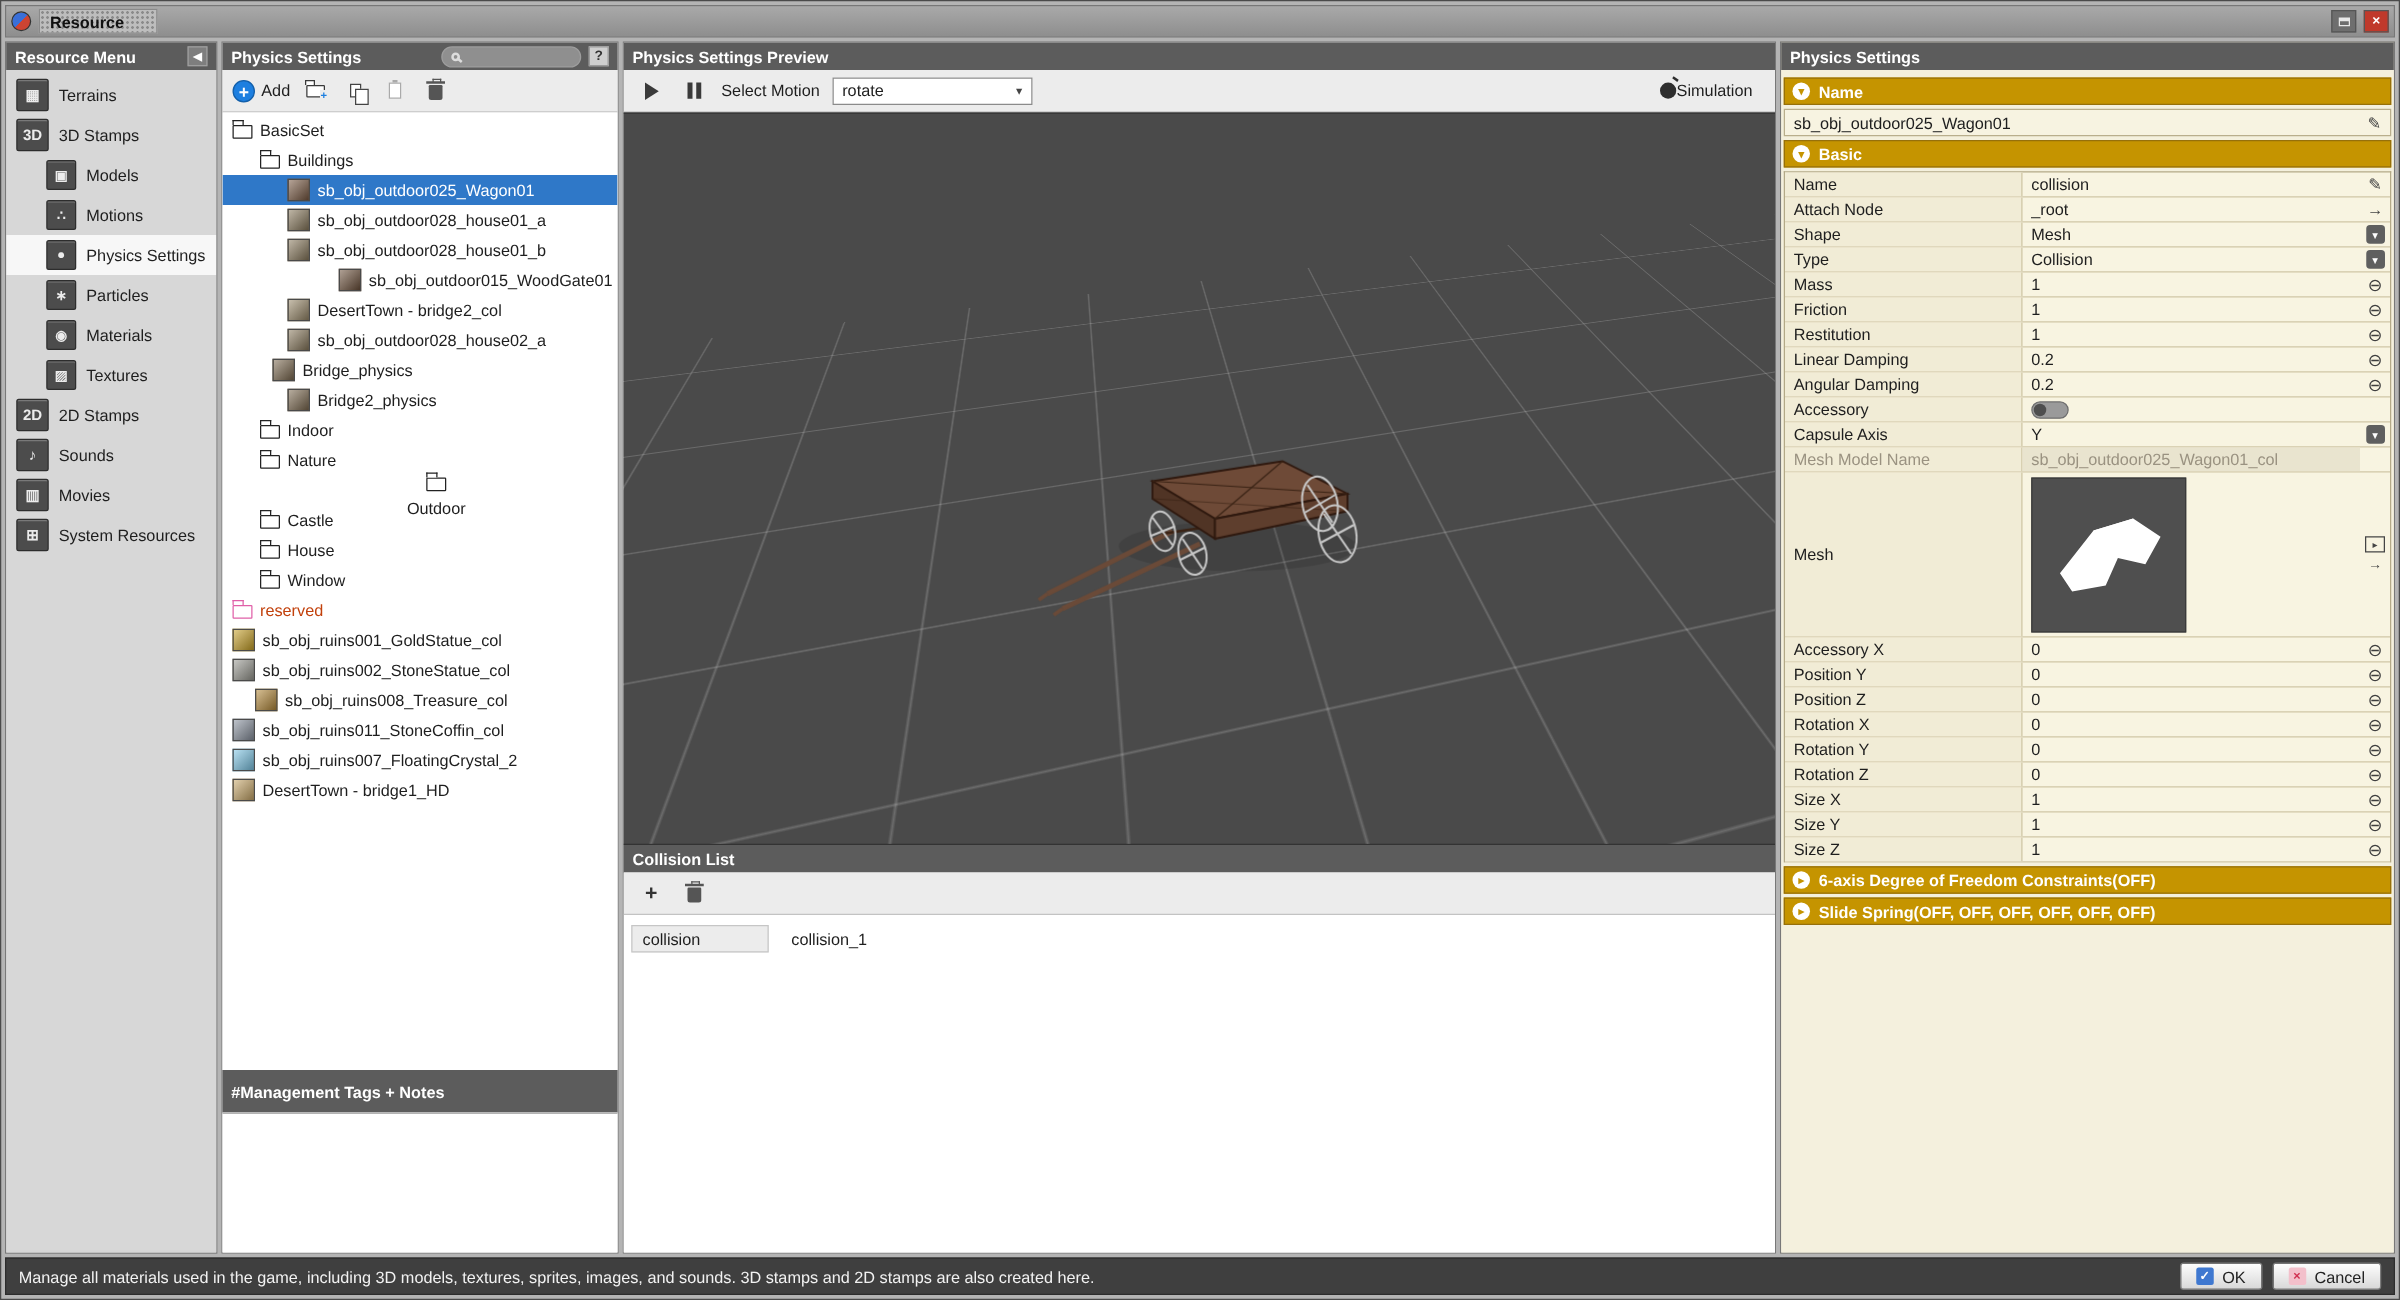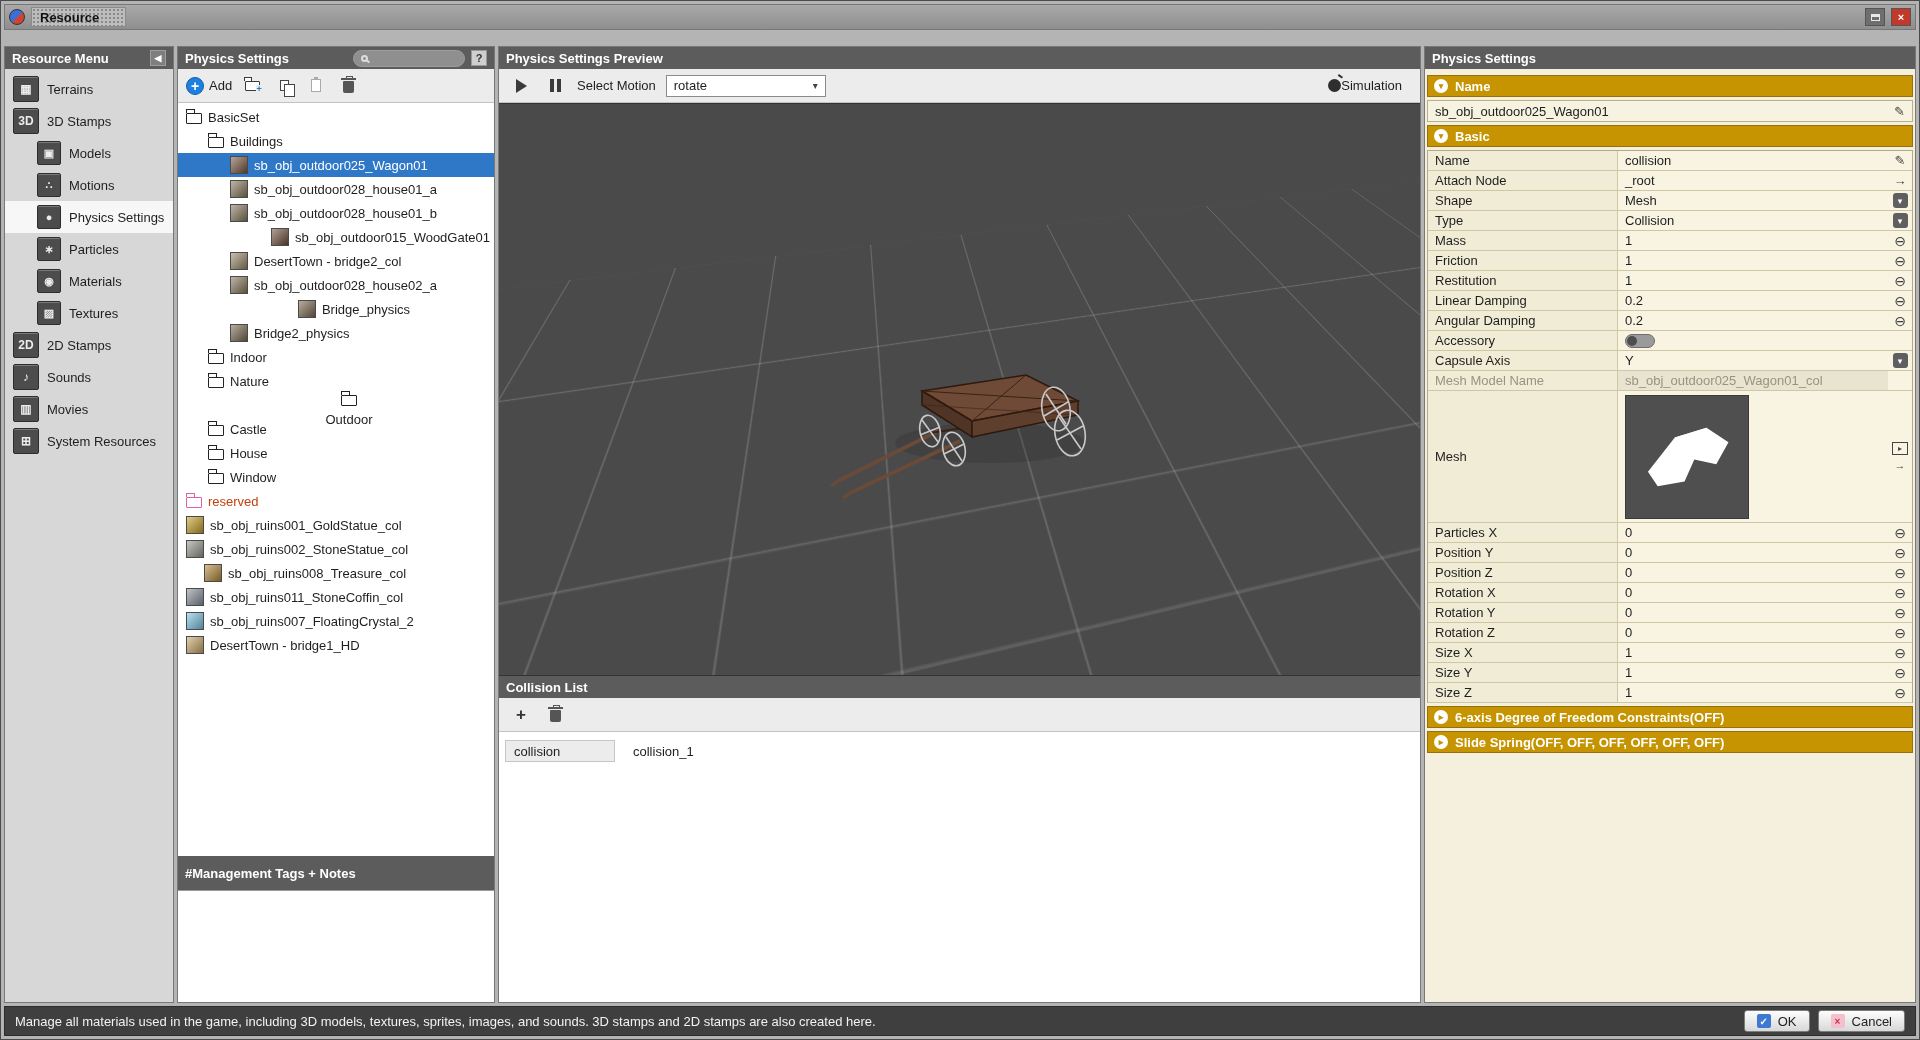--- a/index.html
+++ b/index.html
@@ -9,21 +9,21 @@
   
   .titlebar{height:26px;flex:none;background:linear-gradient(#a9a9a9,#8e8e8e);display:flex;align-items:center;gap:6px;padding:0 4px;border:1px solid #777}
   .app-logo{width:16px;height:16px;border-radius:50%;background:linear-gradient(135deg,#3a6fd8 50%,#cc4433 50%);border:1px solid #333;flex:none}
   .title-chip{height:20px;display:flex;align-items:center;padding:0 26px 0 8px;background:#bdbdbd;background-image:radial-gradient(#8a8a8a 1px,transparent 1.2px);background-size:4px 4px;border:1px solid #8a8a8a;font-weight:bold;color:#111}
   .title-spacer{flex:1}
   .tb-btn{width:20px;height:18px;border:1px solid #555;display:flex;align-items:center;justify-content:center;font-size:11px;color:#fff}
   .tb-restore{background:#6e6e6e}
   .tb-restore .restore-glyph{width:9px;height:7px;border:1.5px solid #e8e8e8;border-top-width:3px}
   .tb-close{background:#c0392b;font-weight:bold}
   
-  .main{flex:1;min-height:0;display:flex;gap:3px;margin-top:16px}
+  .main{flex:1;min-height:0;display:flex;gap:3px;margin-top:3px}
   .panel{display:flex;flex-direction:column;min-height:0;border:1px solid #787878;background:#fff}
   .panel-header{height:22px;flex:none;background:#5c5c5c;color:#fff;font-weight:bold;display:flex;align-items:center;gap:6px;padding:0 7px}
   
   .sidebar{width:170px;flex:none;background:#d7d7d7}
   .side-body{flex:1;background:#d7d7d7;padding-top:4px;overflow:hidden}
   .side-item{height:32px;display:flex;align-items:center;gap:8px;padding-left:8px;cursor:default}
   .side-item.sub{padding-left:32px}
   .side-item.selected{background:#f7f7f7}
   .side-icon{width:26px;height:26px;flex:none;background:#4c4c4c;border:1px solid #2d2d2d;border-radius:2px;color:#ececec;display:flex;align-items:center;justify-content:center;font-size:12px;font-weight:bold;box-shadow:inset 0 1px 0 rgba(255,255,255,.25)}
   .side-item.sub .side-icon{width:24px;height:24px;font-size:11px}
@@ -241,21 +241,21 @@
             <span>sb_obj_outdoor015_WoodGate01</span>
           </div>
           <div class="tree-row" style="padding-left: 52px;">
             <span class="thumb" style="background-color: rgb(154, 138, 106);"></span>
             <span>DesertTown - bridge2_col</span>
           </div>
           <div class="tree-row" style="padding-left: 52px;">
             <span class="thumb" style="background-color: rgb(138, 122, 93);"></span>
             <span>sb_obj_outdoor028_house02_a</span>
           </div>
-          <div class="tree-row" style="padding-left: 40px; justify-content: center;">
+          <div class="tree-row" style="padding-left: 40px;">
             <span class="thumb" style="background-color: rgb(125, 106, 80);"></span>
             <span>Bridge_physics</span>
           </div>
           <div class="tree-row" style="padding-left: 52px;">
             <span class="thumb" style="background-color: rgb(125, 106, 80);"></span>
             <span>Bridge2_physics</span>
           </div>
           <div class="tree-row" style="padding-left: 30px;">
             <span class="tree-folder"></span>
             <span>Indoor</span>
@@ -516,21 +516,21 @@
                     <polygon points="18,62 40,34 66,26 84,38 74,56 56,52 48,70 26,74" fill="#fff"></polygon>
                     <polygon points="40,34 66,26 62,46 44,50" fill="#fff"></polygon>
                   </svg></span>
               </span>
               <span class="prop-iconcol">
                 <span class="export-box">▸</span>
                 <span class="mini-arrow">→</span>
               </span>
             </div>
             <div class="prop-row">
-              <span class="prop-label">Particles X</span>
+              <span class="prop-label">Accessory X</span>
               <span class="prop-value">
                 <span>0</span>
               </span>
               <span class="prop-iconcol">
                 <span class="icon-circle">⊖</span>
               </span>
             </div>
             <div class="prop-row">
               <span class="prop-label">Position Y</span>
               <span class="prop-value">

